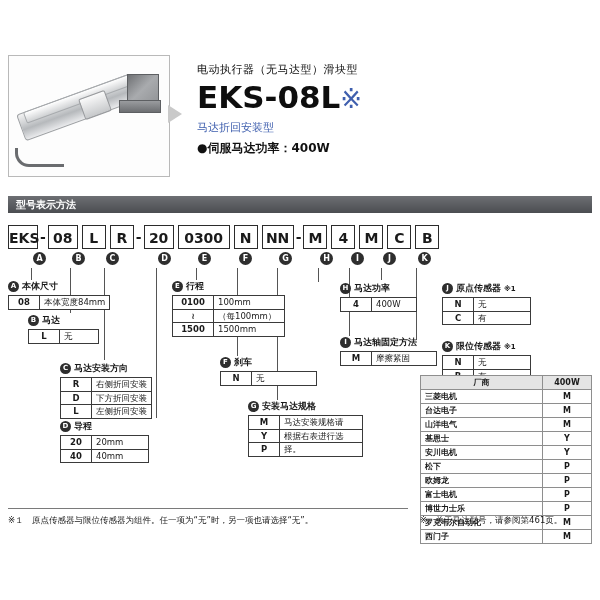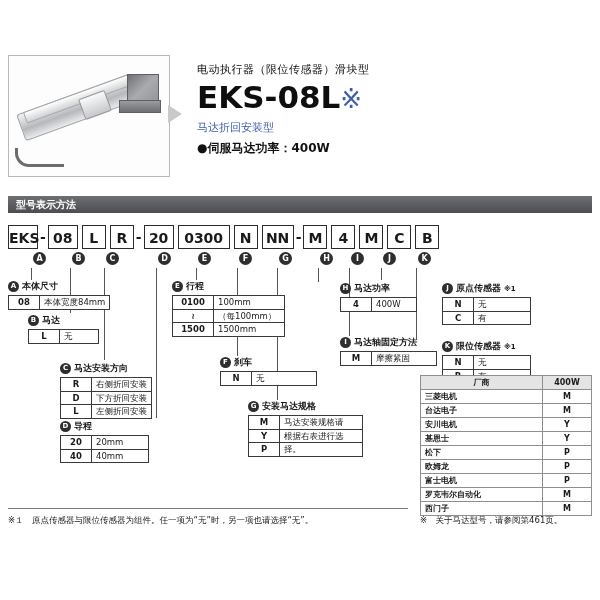--- a/index.html
+++ b/index.html
@@ -144,21 +144,21 @@
     <div class="rail"></div>
     <div class="rail2"></div>
     <div class="slider-blk"></div>
     <div class="bracket"></div>
     <div class="bracket2"></div>
     <div class="cable"></div>
   </div>
   <div class="arrow"></div>
 
   <div class="hdr">
-    <div class="sub1">电动执行器（限位传感器）滑块型</div>
+    <div class="sub1">电动执行器（无马达型）滑块型</div>
     <div class="title">
       <span>EKS-08L</span><span class="mark">※</span>
     </div>
     <div class="sub2">马达折回安装型</div>
     <div class="sub3">●伺服马达功率：400W</div>
   </div>
 
   <div class="secbar">
     <span>型号表示方法</span>
   </div>
@@ -429,37 +429,45 @@
       </tr>
       <tr>
             <td>三菱电机</td>
             <td class="c">M</td>
           </tr>
       <tr>
             <td>台达电子</td>
             <td class="c">M</td>
           </tr>
       <tr>
+            <td>山洋电气</td>
+            <td class="c">M</td>
+          </tr>
+      <tr>
+            <td>基恩士</td>
+            <td class="c">Y</td>
+          </tr>
+      <tr>
             <td>安川电机</td>
             <td class="c">Y</td>
           </tr>
       <tr>
-            <td>基恩士</td>
-            <td class="c">Y</td>
-          </tr>
-      <tr>
             <td>松下</td>
             <td class="c">P</td>
           </tr>
       <tr>
             <td>欧姆龙</td>
             <td class="c">P</td>
           </tr>
       <tr>
             <td>富士电机</td>
+            <td class="c">P</td>
+          </tr>
+      <tr>
+            <td>博世力士乐</td>
             <td class="c">P</td>
           </tr>
       <tr>
             <td>罗克韦尔自动化</td>
             <td class="c">M</td>
           </tr>
       <tr>
             <td>西门子</td>
             <td class="c">M</td>
           </tr>

